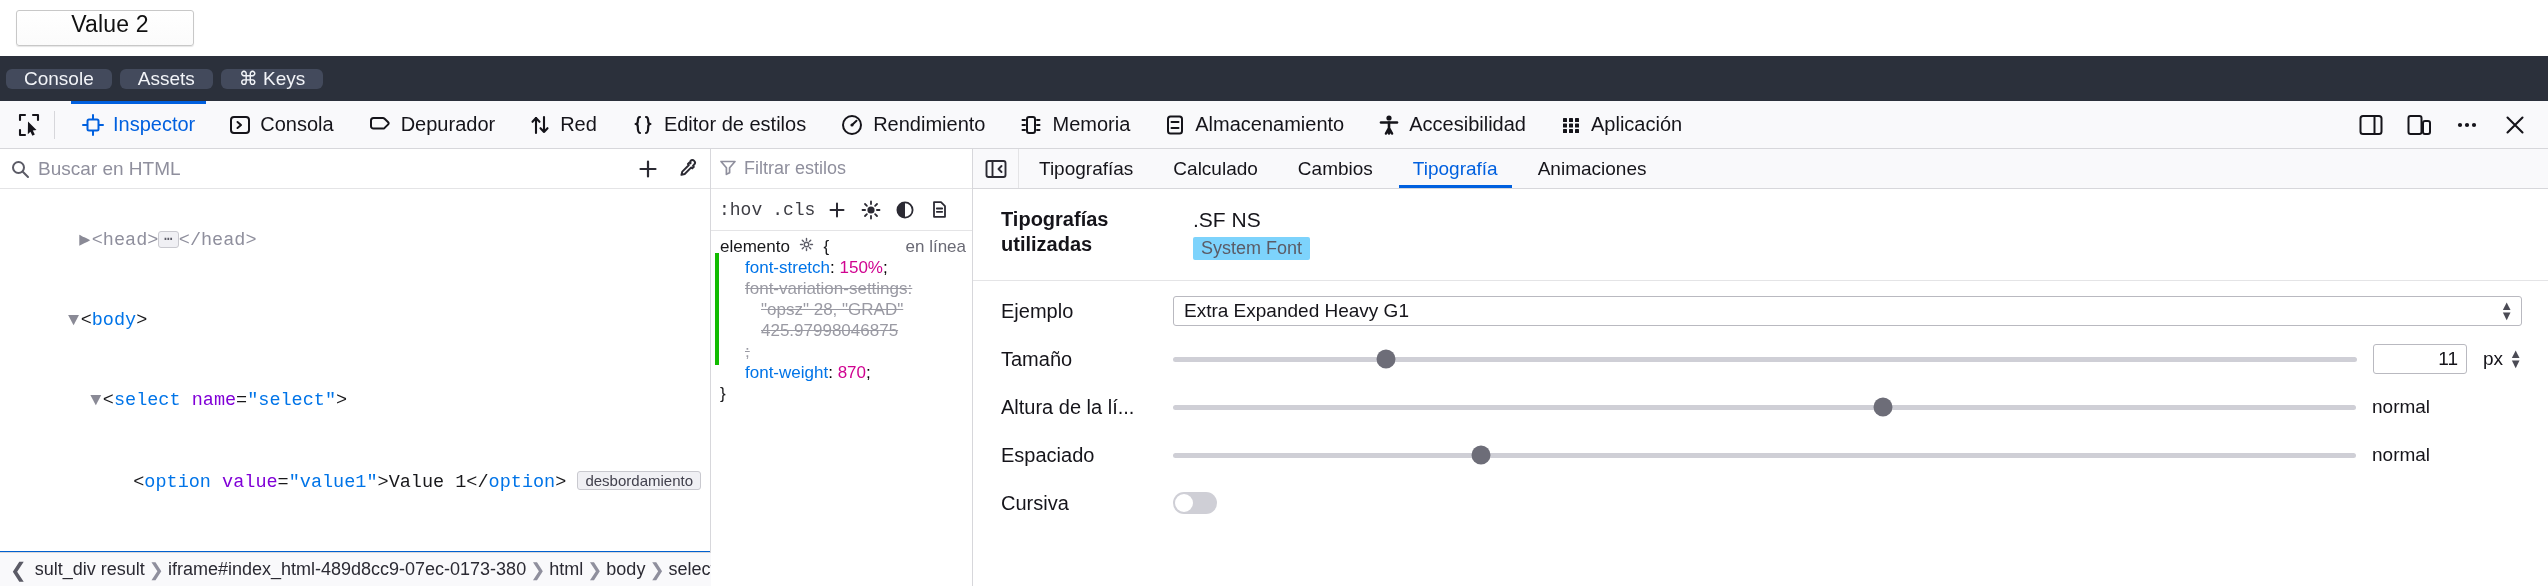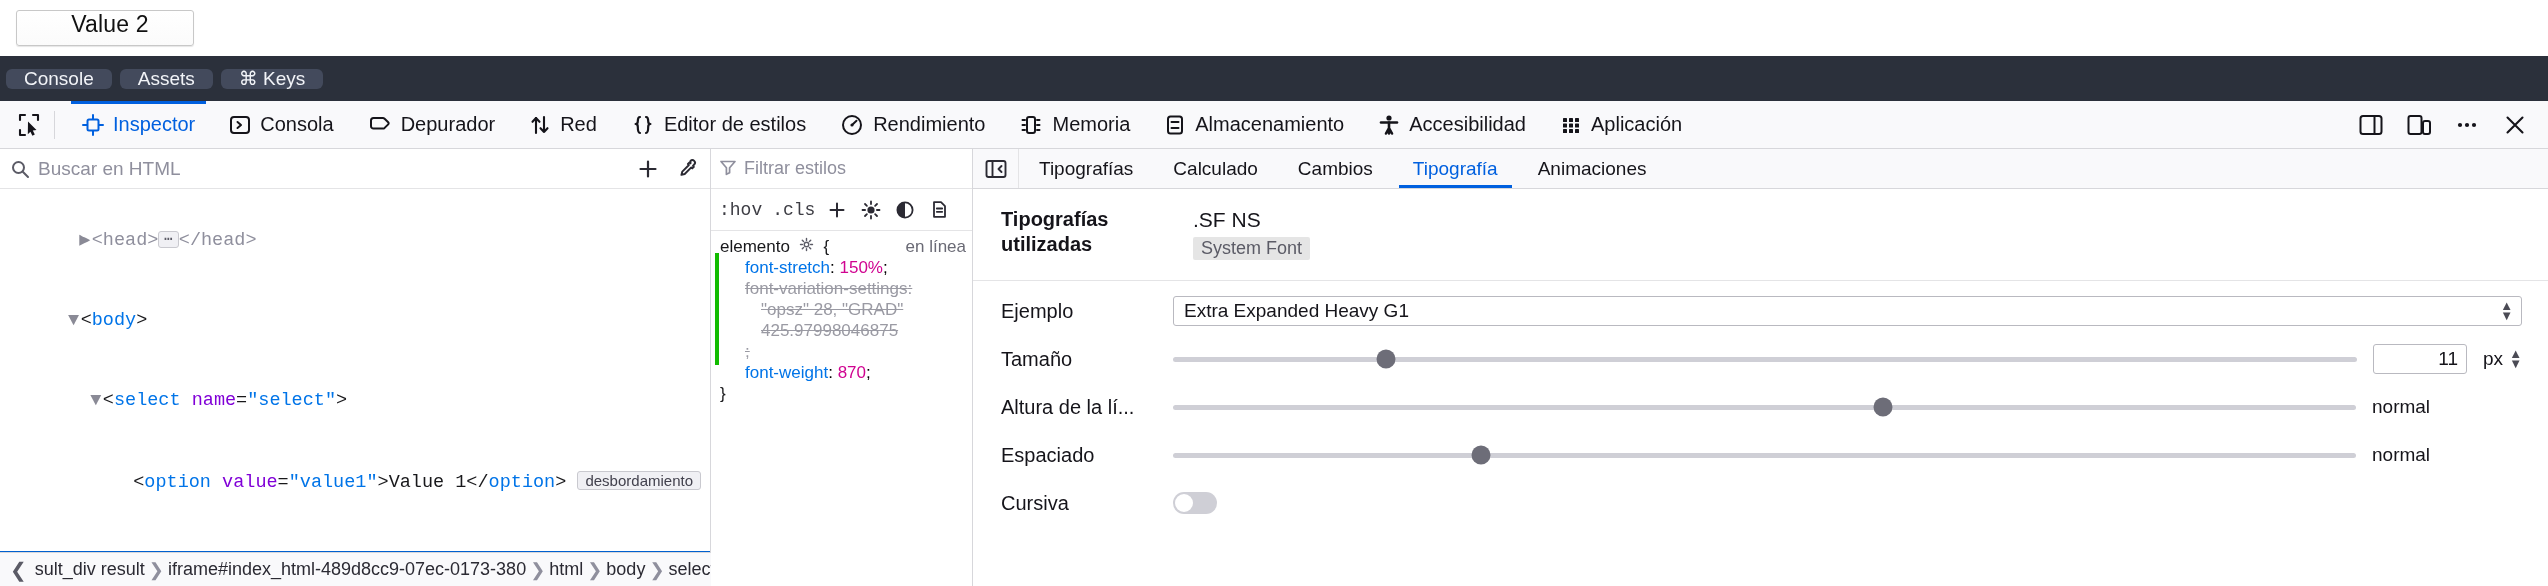--- a/index.html
+++ b/index.html
@@ -201,21 +201,21 @@
   .fonts-body { flex: 1 1 auto; overflow: hidden; padding: 0; }
   .used-fonts {
     display: flex; padding: 18px 0 20px 28px;
     border-bottom: 1px solid #e4e4e6;
   }
   .uf-label { width: 172px; font-size: 20px; color: #15141a; line-height: 25px; font-weight: bold; }
   .uf-val { padding-left: 20px; }
   .uf-name { font-size: 21px; color: #15141a; line-height: 26px; }
   .uf-chip {
     display: inline-block; margin-top: 4px;
-    background: #e5e5e5; color: #5b5b66;
+    background: #7dd3fc; color: #5b5b66;
     font-size: 18px; padding: 1px 8px; border-radius: 2px;
   }
   .font-props { padding: 14px 26px 0 28px; }
   .fp-row { display: flex; align-items: center; height: 32px; margin-bottom: 16px; }
   .fp-label { width: 172px; font-size: 20px; color: #15141a; white-space: nowrap; overflow: hidden; }
   .fp-control { flex: 1 1 auto; display: flex; align-items: center; gap: 16px; }
   .select-box {
     flex: 1 1 auto; height: 30px; border: 1px solid #b9b9c0; border-radius: 3px;
     background: #fff; display: flex; align-items: center; justify-content: space-between;
     padding: 0 8px 0 10px; font-size: 19px; color: #15141a;

